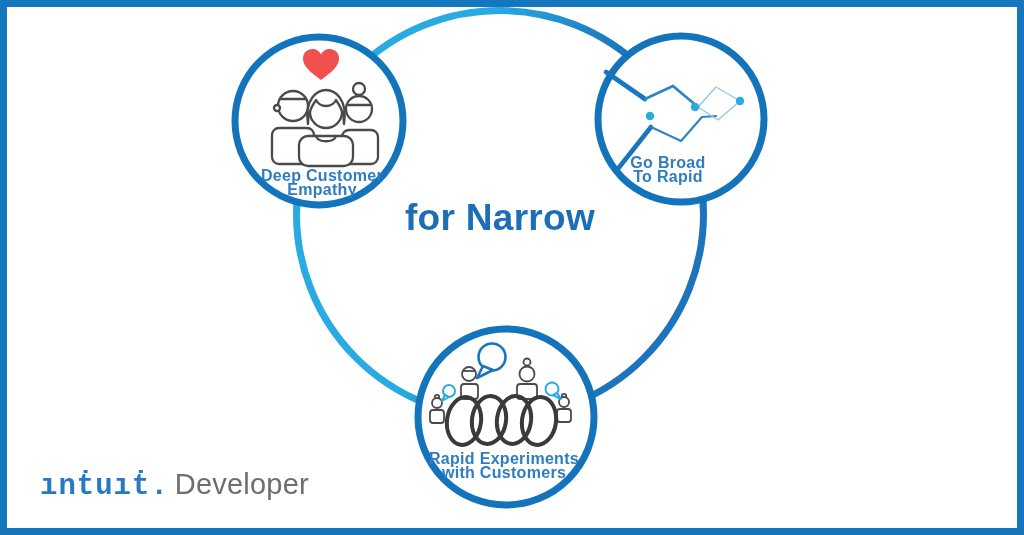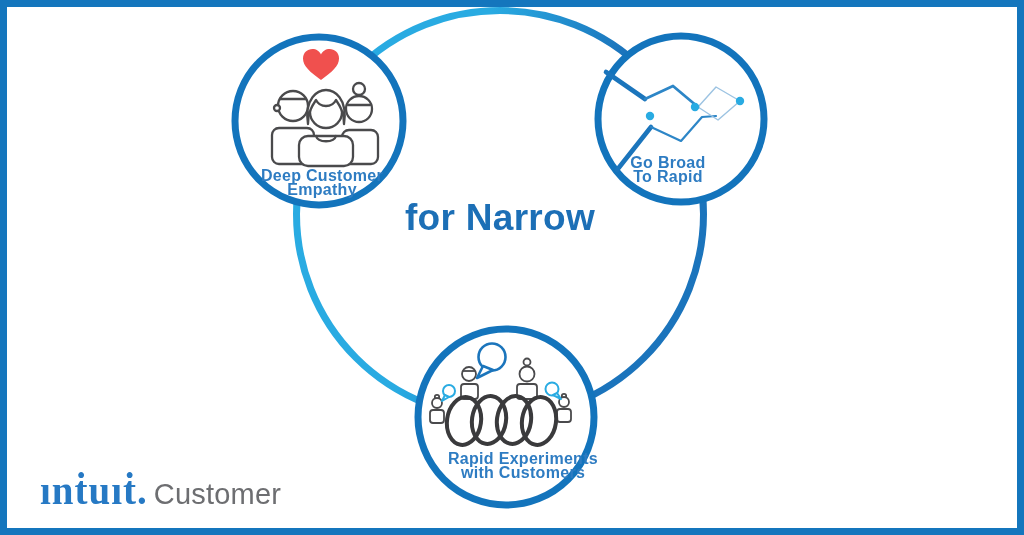--- a/index.html
+++ b/index.html
@@ -17,24 +17,24 @@
     text-align:center;font-weight:bold;font-size:37px;line-height:38px;
     color:var(--title-text,#1c6fb6);letter-spacing:.3px;
   }
   .node-label{
     position:absolute;width:180px;z-index:2;text-align:center;
     font-weight:bold;font-size:16px;line-height:13.5px;
     color:var(--label-text,#2e7cc2);letter-spacing:.3px;
   }
   .node-label--empathy{left:232px;top:169px;}
   .node-label--broad{left:578px;top:156px;}
-  .node-label--rapid{left:433px;top:452px;}
+  .node-label--rapid{left:414px;top:452px;}
   .logo{position:absolute;left:40px;top:468px;z-index:2;display:flex;align-items:baseline;}
   .logo-wordmark{
-    font-family:Liberation Serif, serif;font-weight:bold;font-size:39px;
+    font-family:Liberation Mono, monospace;font-weight:bold;font-size:29px;
     color:var(--logo-blue,#2679c4);letter-spacing:1px;
   }
   .logo-suffix{
     font-family:"Liberation Sans",sans-serif;font-weight:400;font-size:29px;
     color:var(--logo-gray,#6d6e71);margin-left:6px;letter-spacing:.2px;
   }
 </style>
 </head>
 <body>
 
@@ -151,14 +151,14 @@
   <div>Go Broad</div>
   <div>To Rapid</div>
 </div>
 <div class="node-label node-label--rapid">
   <div>Rapid Experiments</div>
   <div>with Customers</div>
 </div>
 
 <div class="logo">
   <span class="logo-wordmark">ınṫuıṫ.</span>
-  <span class="logo-suffix">Customer</span>
+  <span class="logo-suffix">Developer</span>
 </div>
 
 </body></html>

